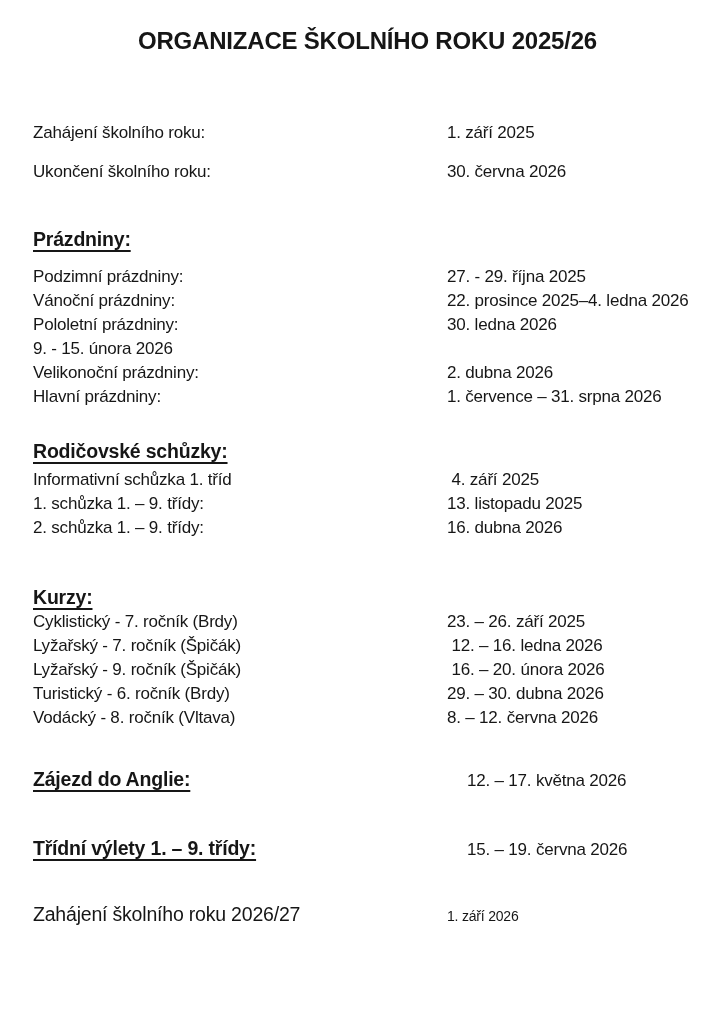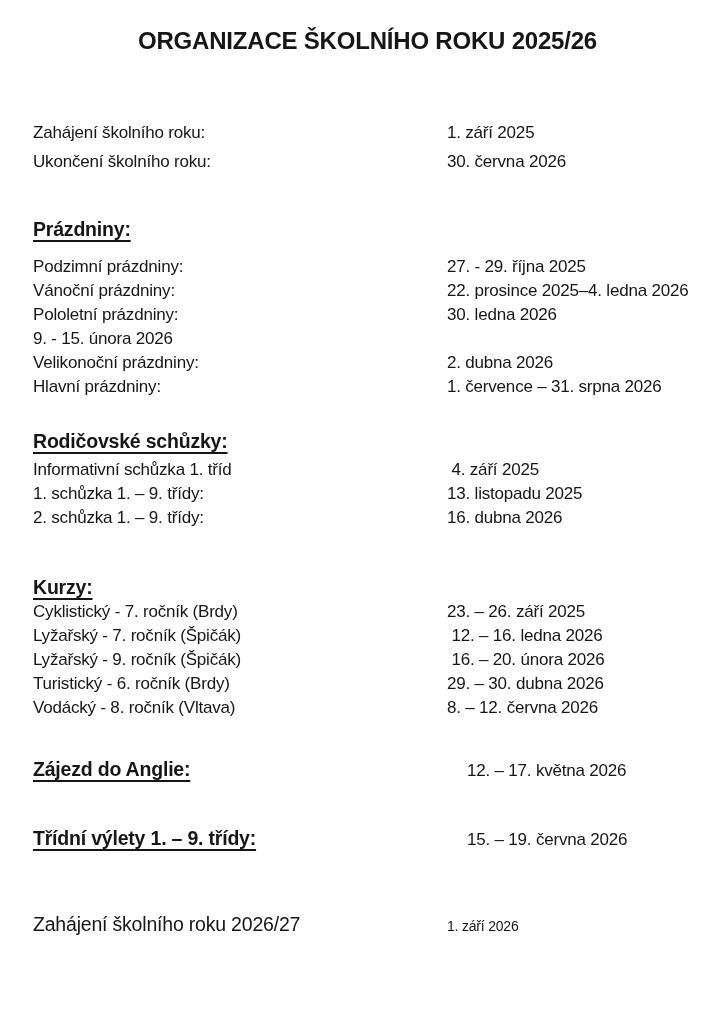--- a/index.html
+++ b/index.html
@@ -29,21 +29,21 @@
   }
   .row {
     display: grid;
     grid-template-columns: 414px 1fr;
     font-size: 17px;
     line-height: 24px;
   }
   .row .label { white-space: pre; }
   .row .date  { white-space: pre; }
   .intro { margin-top: 65px; }
-  .intro .row + .row { margin-top: 5px; }
+  .intro .row + .row { margin-top: 15px; }
 
   .section-heading {
     margin: 0;
     font-size: 19.5px;
     line-height: 26px;
     font-weight: 700;
     text-decoration: underline;
     text-decoration-thickness: 2px;
     text-underline-offset: 4px;
     letter-spacing: -0.2px;
@@ -75,21 +75,21 @@
   }
   .mt-anglie { margin-top: 36px; }
   .mt-vylety { margin-top: 41px; }
   .mt-zapisy { margin-top: 40px; }
 
   .footer-row {
     display: grid;
     grid-template-columns: 414px 1fr;
     align-items: baseline;
     line-height: 26px;
-    margin-top: 58px;
+    margin-top: 38px;
   }
   .footer-row .label { font-size: 19.5px; font-weight: 400; }
   .footer-row .date  { font-size: 14px; white-space: pre; }
 </style>
 </head>
 <body>
 
 <div class="page">
 
   <h1 class="doc-title">ORGANIZACE ŠKOLNÍHO ROKU 2025/26</h1>

